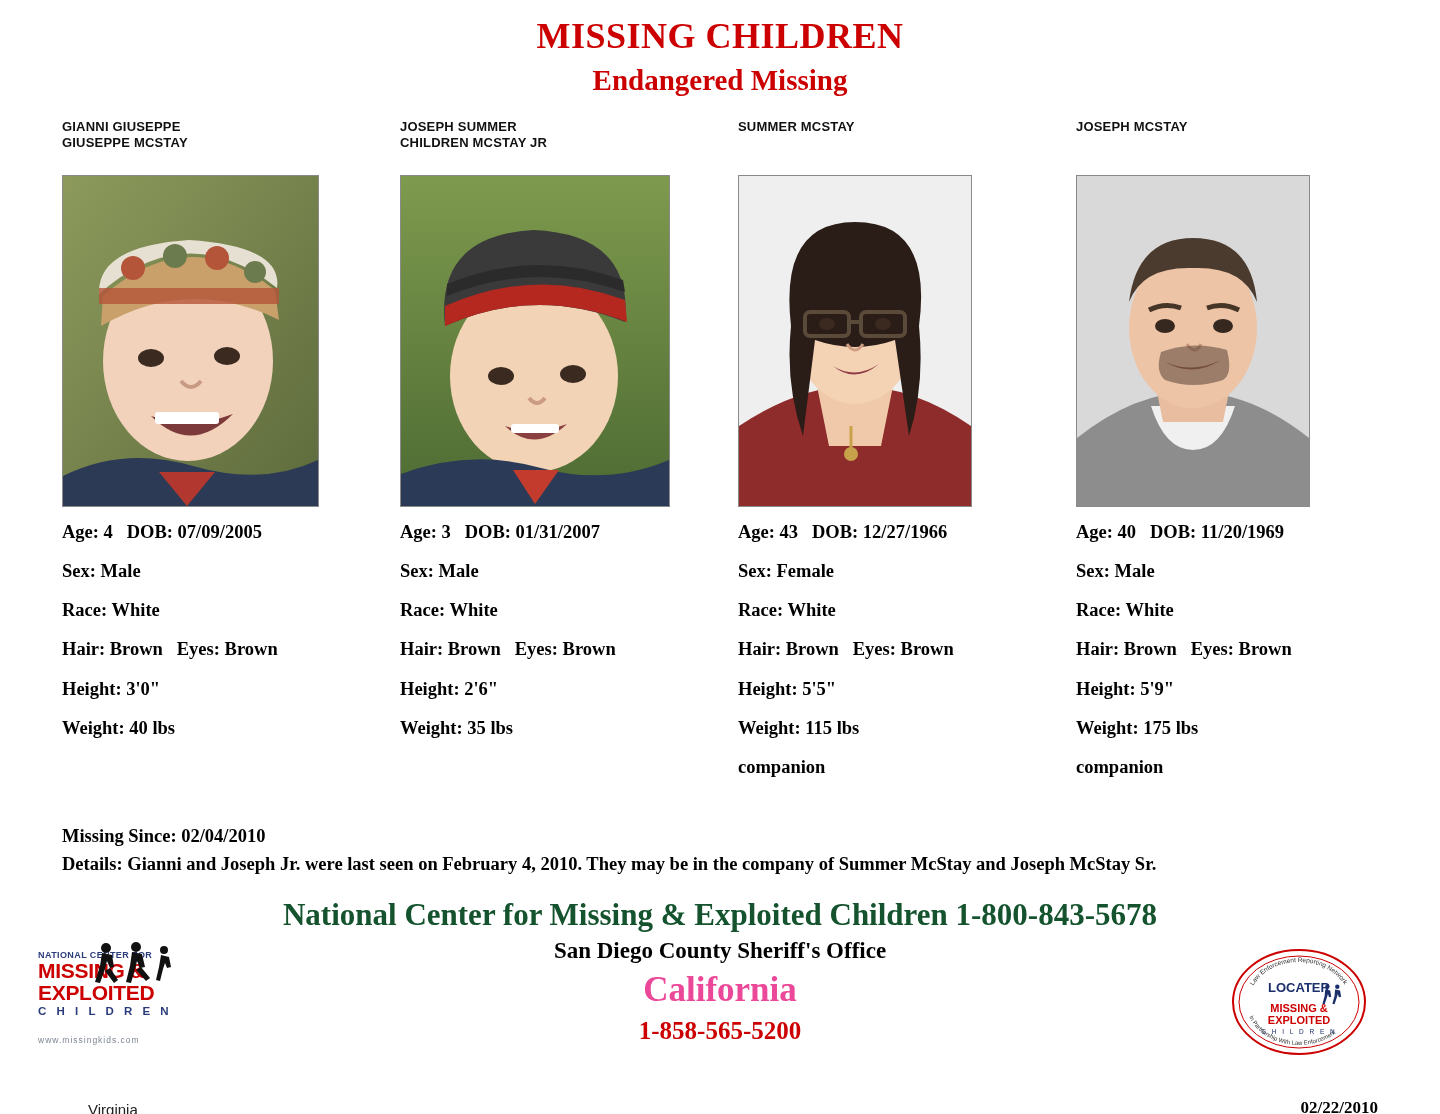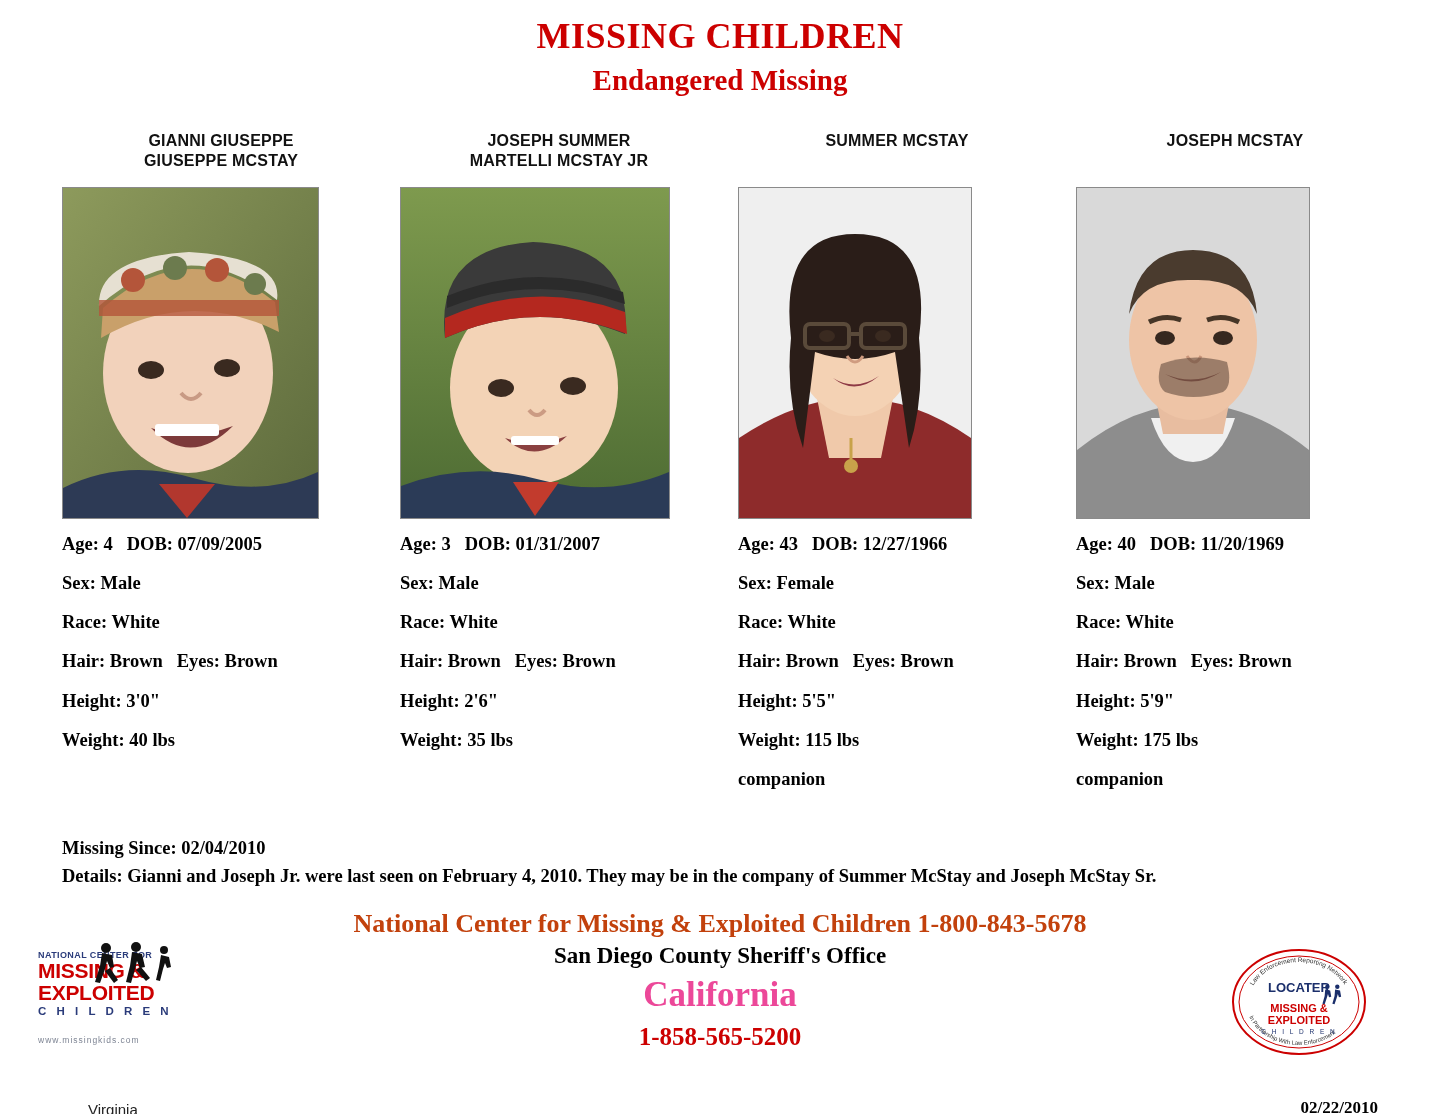--- a/index.html
+++ b/index.html
@@ -31,40 +31,39 @@
     letter-spacing: 0.5px;
     margin: 18px 0 0 0;
     line-height: 1.05;
   }
   .subtitle {
     text-align: center;
     color: #cc0000;
     font-family: "Liberation Serif", serif;
     font-weight: bold;
     font-size: 29px;
-    margin: 8px 0 16px 0;
+    margin: 8px 0 4px 0;
   }
   .cards {
     display: flex;
     justify-content: flex-start;
     gap: 20px;
     padding: 18px 0 0 62px;
   }
   .card {
     width: 318px;
   }
   .card-name {
     font-family: "Liberation Sans", sans-serif;
     font-weight: bold;
-    font-size: 16px;
+    font-size: 13px;
     line-height: 1.25;
     letter-spacing: 0.2px;
     min-height: 50px;
     color: #111;
-    text-align: center;
   }
   .photo {
     margin-top: 6px;
     border: 1px solid #8a8a8a;
     width: 255px;
     height: 330px;
     overflow: hidden;
     position: relative;
     background: #cfcfcf;
   }
@@ -85,23 +84,23 @@
     font-family: "Liberation Serif", serif;
     font-weight: bold;
     font-size: 18.5px;
     line-height: 1.5;
   }
   .contact {
     text-align: center;
     margin-top: 16px;
   }
   .contact .ncmec {
-    color: #c2410c;
-    font-weight: bold;
-    font-size: 26px;
+    color: #14532d;
+    font-weight: bold;
+    font-size: 31px;
     font-family: "Liberation Serif", serif;
     line-height: 1.3;
   }
   .contact .agency {
     color: #000;
     font-weight: bold;
     font-size: 23px;
     font-family: "Liberation Serif", serif;
     line-height: 1.35;
   }
@@ -239,21 +238,21 @@
         <div>Hair: Brown   Eyes: Brown</div>
         <div>Height: 3'0"</div>
         <div>Weight: 40 lbs</div>
         <div></div>
       </div>
     </div>
 
     <div class="card">
       <div class="card-name">
         <div>JOSEPH SUMMER</div>
-        <div>MARTELLI MCSTAY JR</div>
+        <div>CHILDREN MCSTAY JR</div>
       </div>
       <div class="photo wide">
         <svg viewBox="0 0 268 330" preserveAspectRatio="none">
           <defs>
             <linearGradient id="bg2" x1="0" y1="0" x2="0" y2="1">
               <stop offset="0%" stop-color="#7e9a4e"></stop>
                 <stop offset="100%" stop-color="#4d6b33"></stop>
             </linearGradient>
           </defs>
           <rect width="268" height="330" fill="url(#bg2)"></rect>

